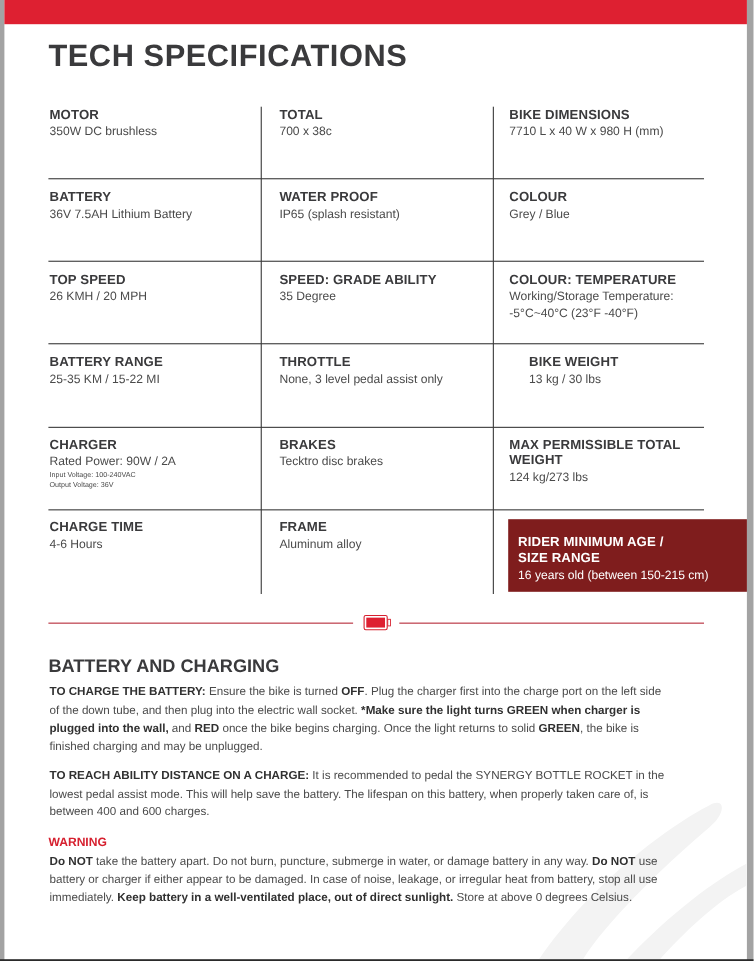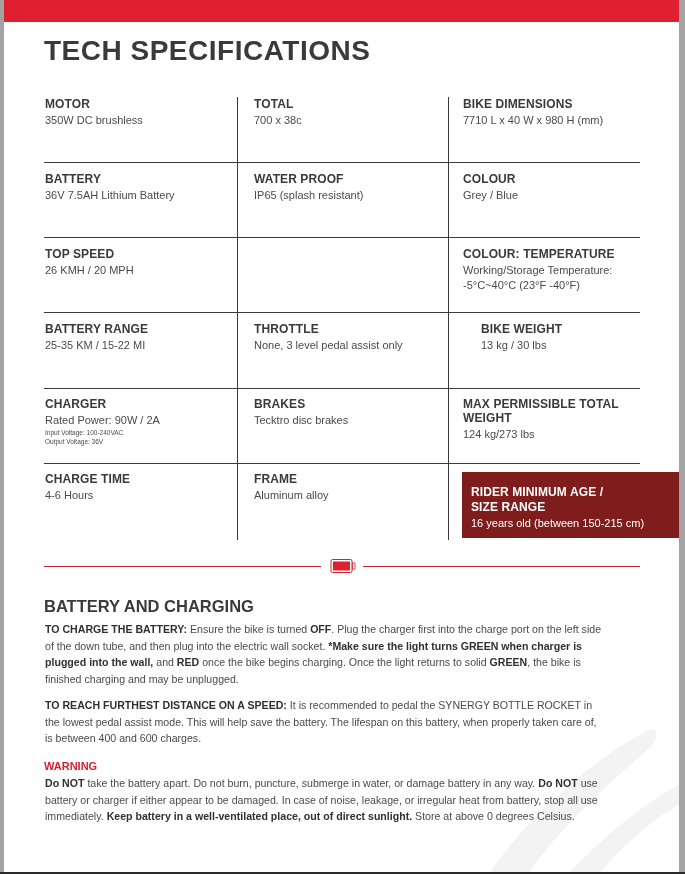--- a/index.html
+++ b/index.html
@@ -109,20 +109,24 @@
   </div>
   <div class="spec" style="left:419px; top:75px;">
     <div class="spec-label">COLOUR</div>
     <div class="spec-value">Grey / Blue</div>
   </div>
 
   <div class="spec" style="left:1px; top:150px;">
     <div class="spec-label">TOP SPEED</div>
     <div class="spec-value">26 KMH / 20 MPH</div>
   </div>
+  <div class="spec" style="left:210px; top:150px;">
+    <div class="spec-label">SPEED: GRADE ABILITY</div>
+    <div class="spec-value">35 Degree</div>
+  </div>
   <div class="spec" style="left:419px; top:150px;">
     <div class="spec-label">COLOUR: TEMPERATURE</div>
     <div class="spec-value">Working/Storage Temperature:</div>
     <div class="spec-value" style="margin-top:0;">-5°C~40°C (23°F -40°F)</div>
   </div>
 
   <div class="spec" style="left:1px; top:225px;">
     <div class="spec-label">BATTERY RANGE</div>
     <div class="spec-value">25-35 KM / 15-22 MI</div>
   </div>
@@ -176,20 +180,20 @@
 </div>
 <div class="divider" style="left:363px; width:277px;"></div>
 
 <h2 class="section-title">BATTERY AND CHARGING</h2>
 
 <p class="para" style="top:620px;">
   <b>TO CHARGE THE BATTERY:</b><span> Ensure the bike is turned </span><b>OFF</b><span>. Plug the charger first into the charge port on the left side of the down tube, and then plug into the electric wall socket. </span><b class="red">*</b><b>Make sure the light turns GREEN when charger is plugged into the wall,</b><span> and </span><b>RED</b><span> once the bike begins charging. Once the light returns to solid </span><b>GREEN</b><span>, the bike is finished charging and may be unplugged.</span>
 </p>
 
 <p class="para" style="top:696px;">
-  <b>TO REACH FURTHEST DISTANCE ON A SPEED:</b><span> It is recommended to pedal the SYNERGY BOTTLE ROCKET in the lowest pedal assist mode. This will help save the battery. The lifespan on this battery, when properly taken care of, is between 400 and 600 charges.</span>
+  <b>TO REACH ABILITY DISTANCE ON A CHARGE:</b><span> It is recommended to pedal the SYNERGY BOTTLE ROCKET in the lowest pedal assist mode. This will help save the battery. The lifespan on this battery, when properly taken care of, is between 400 and 600 charges.</span>
 </p>
 
 <div class="warning-title">WARNING</div>
 
 <p class="para" style="top:774px;">
   <b>Do NOT</b><span> take the battery apart. Do not burn, puncture, submerge  in water, or damage battery in any way. </span><b>Do NOT</b><span> use battery or charger if either appear to be damaged. In case of noise, leakage, or irregular heat from battery, stop all use immediately. </span><b>Keep battery in a well-ventilated place, out of direct sunlight.</b><span> Store at above 0 degrees Celsius.</span>
 </p>
 
 </body></html>

